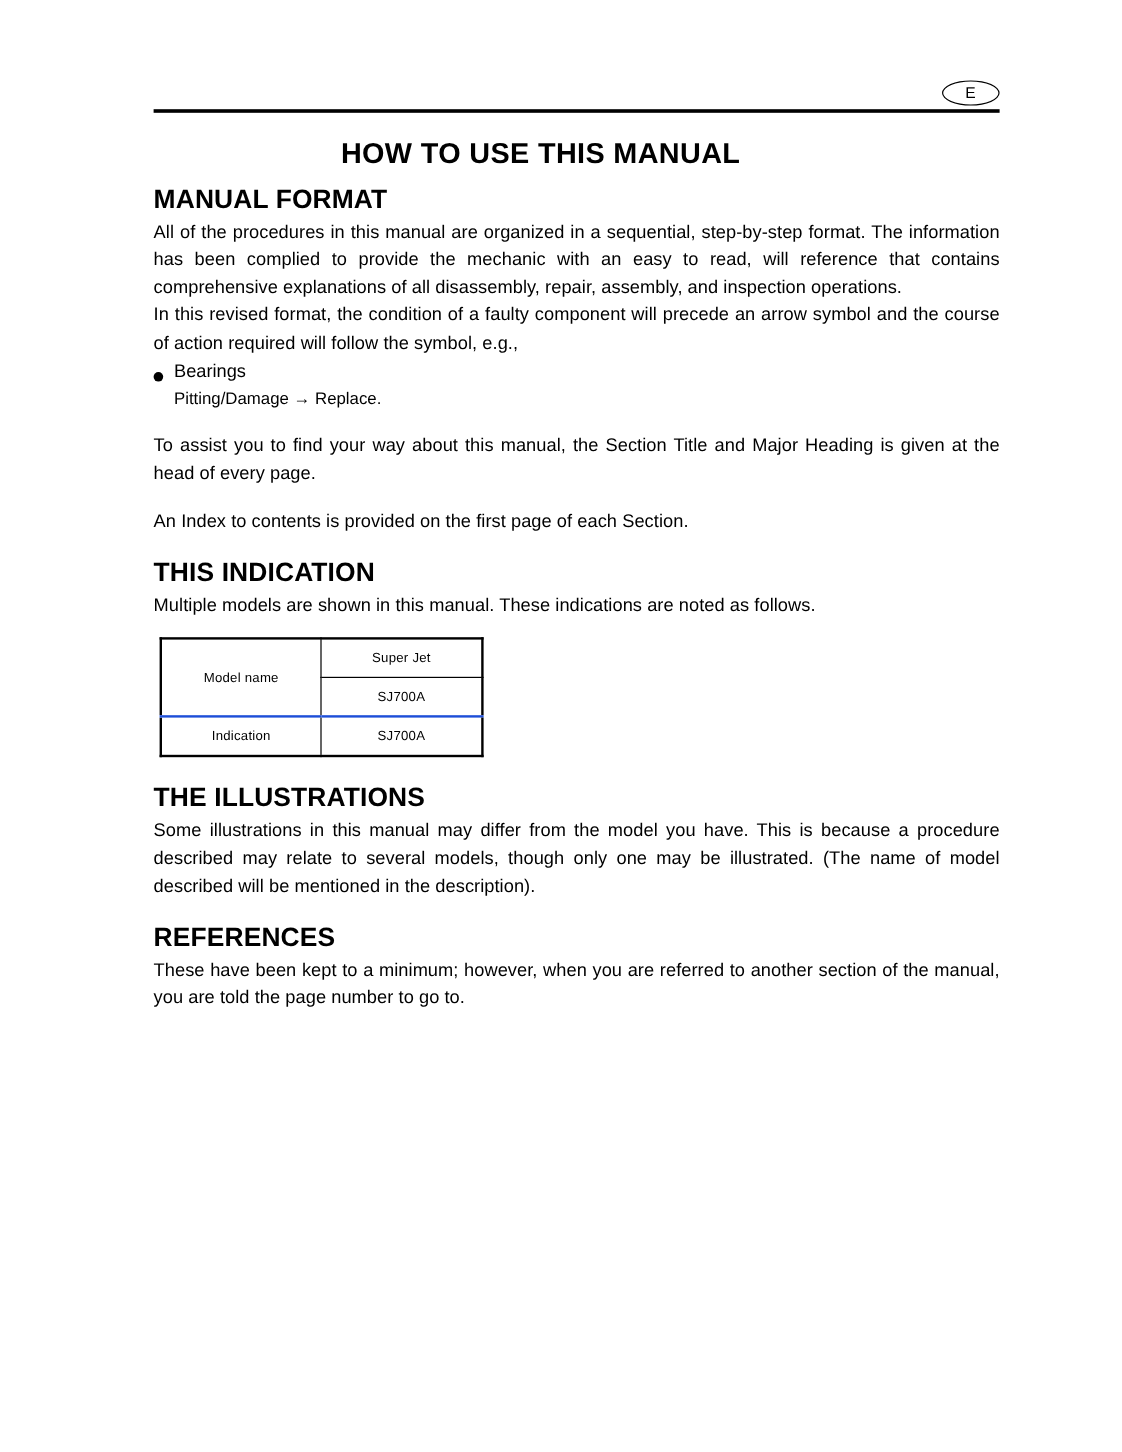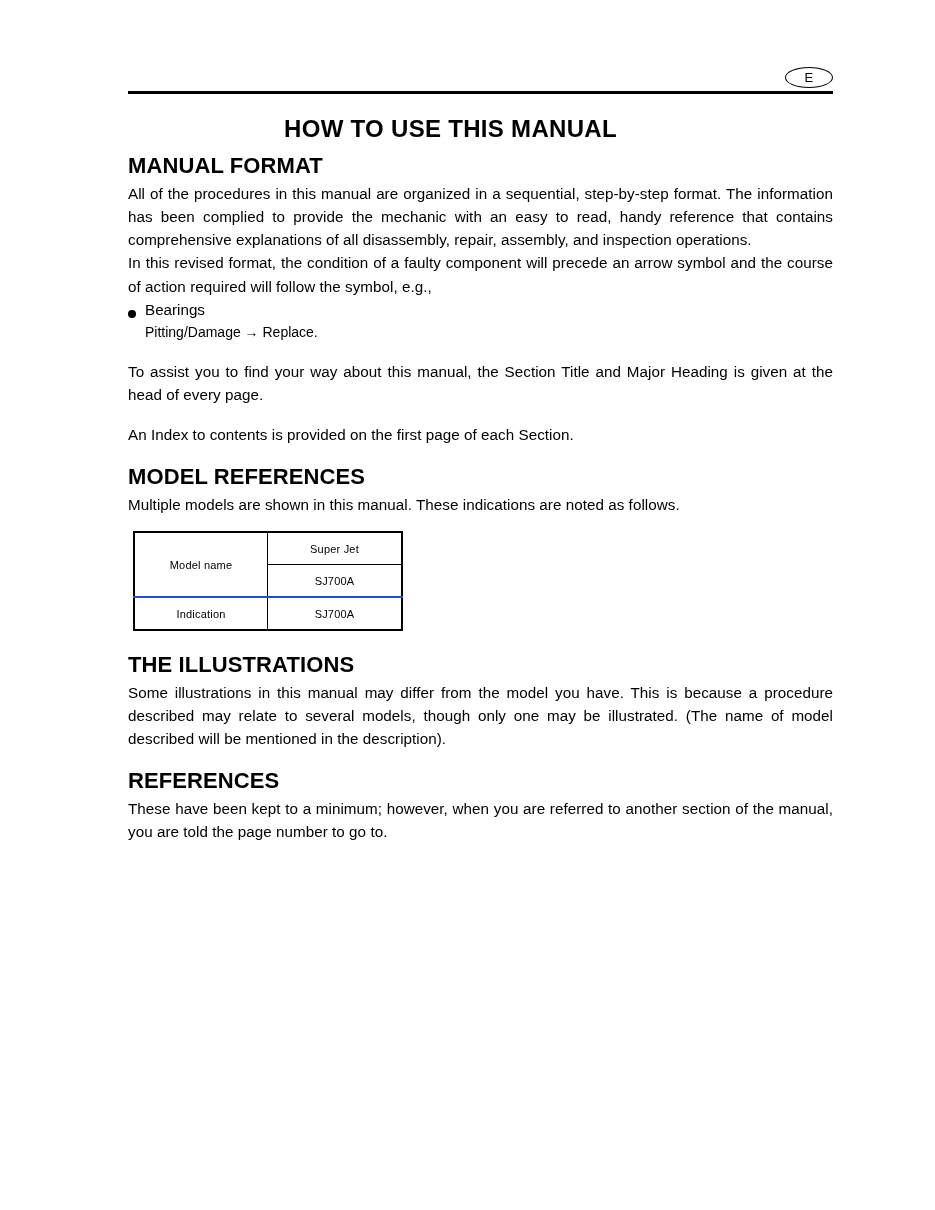--- a/index.html
+++ b/index.html
@@ -148,37 +148,37 @@
     <span>E</span>
   </div>
 
   <div class="top-rule"></div>
 
   <div class="content">
 
     <div class="page-title">HOW TO USE THIS MANUAL</div>
 
     <h2 class="section-heading">MANUAL FORMAT</h2>
-    <p class="body-text">All of the procedures in this manual are organized in a sequential, step-by-step format. The information has been complied to provide the mechanic with an easy to read, handy reference that contains comprehensive explanations of all disassembly, repair, assembly, and inspection operations.</p>
+    <p class="body-text">All of the procedures in this manual are organized in a sequential, step-by-step format. The information has been complied to provide the mechanic with an easy to read, will reference that contains comprehensive explanations of all disassembly, repair, assembly, and inspection operations.</p>
     <p class="body-text">In this revised format, the condition of a faulty component will precede an arrow symbol and the course of action required will follow the symbol, e.g.,</p>
 
     <div class="bullet-row">
       <span class="bullet-dot"></span>
       <span>Bearings</span>
     </div>
     <div class="bullet-sub">Pitting/Damage → Replace.</div>
 
     <div class="spacer-md"></div>
     <p class="body-text">To assist you to find your way about this manual, the Section Title and Major Heading is given at the head of every page.</p>
 
     <div class="spacer-md"></div>
     <p class="body-text noj">An Index to contents is provided on the first page of each Section.</p>
 
     <div class="spacer-md"></div>
-    <h2 class="section-heading">MODEL REFERENCES</h2>
+    <h2 class="section-heading">THIS INDICATION</h2>
     <p class="body-text noj">Multiple models are shown in this manual. These indications are noted as follows.</p>
 
     <div class="model-table-wrap">
       <table class="model-table">
         <tbody>
             <tr>
           <td class="col-label" rowspan="2">Model name</td>
           <td>Super Jet</td>
         </tr>
         <tr>

